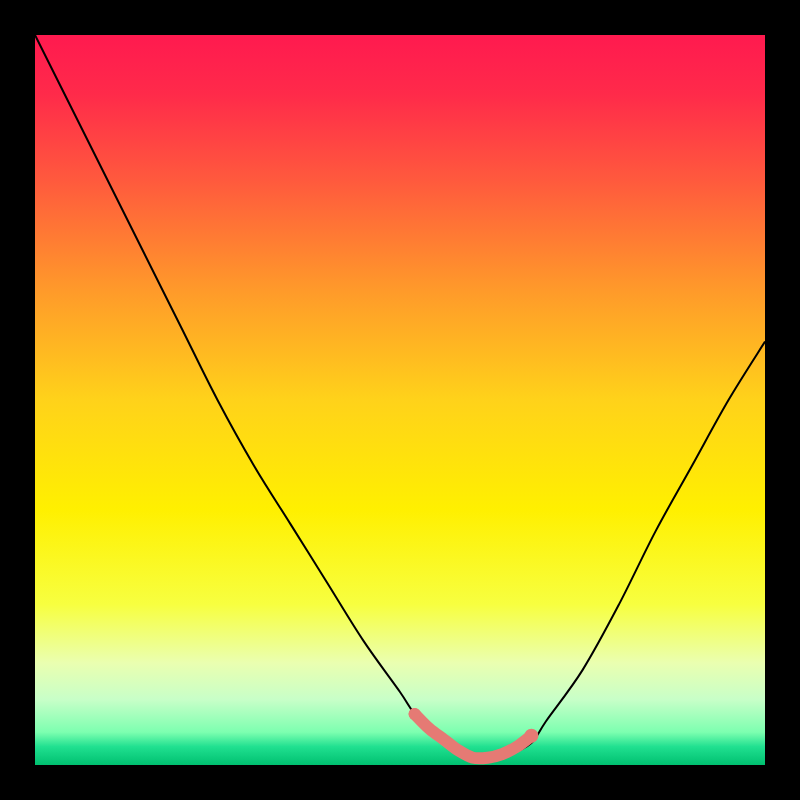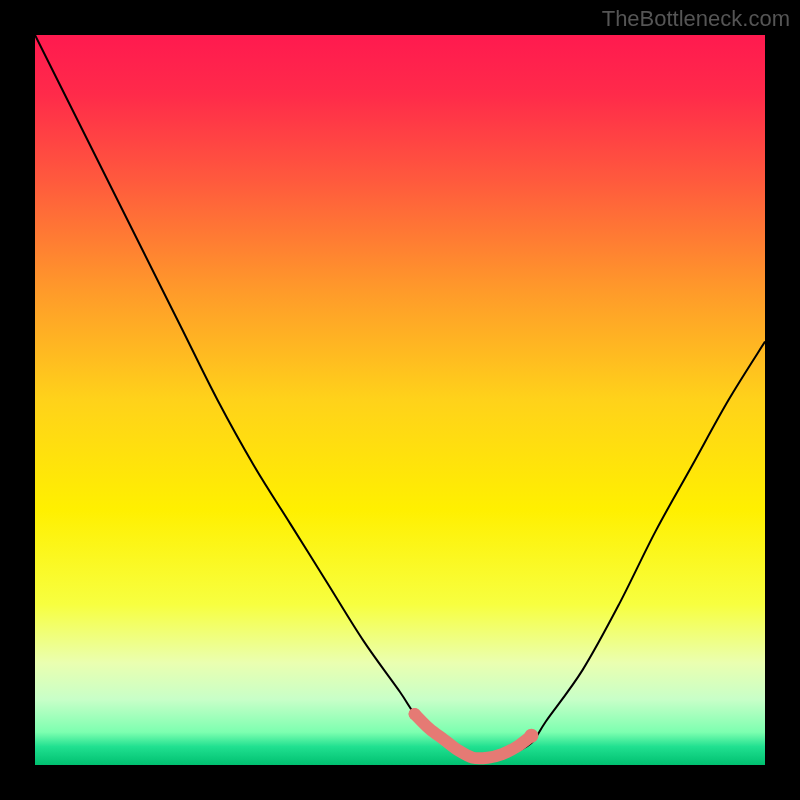--- a/index.html
+++ b/index.html
@@ -32,21 +32,20 @@
     top: 35px;
     width: 730px;
     height: 730px;
   }
   svg { display: block; }
 </style>
 </head>
 <body>
 
 <div class="frame">
-  <div class="watermark">TheBottleneck.com</div>
   <div class="plot-area">
     <svg id="chart-svg" width="730" height="730" viewBox="0 0 730 730" preserveAspectRatio="none">
       <defs>
         <linearGradient id="bg-grad" x1="0" y1="0" x2="0" y2="1">
             <stop offset="0.00%" stop-color="#ff1a4f"></stop>
             <stop offset="8.00%" stop-color="#ff2a4a"></stop>
             <stop offset="20.00%" stop-color="#ff5a3d"></stop>
             <stop offset="35.00%" stop-color="#ff9a2a"></stop>
             <stop offset="50.00%" stop-color="#ffd21a"></stop>
             <stop offset="65.00%" stop-color="#fff000"></stop>

